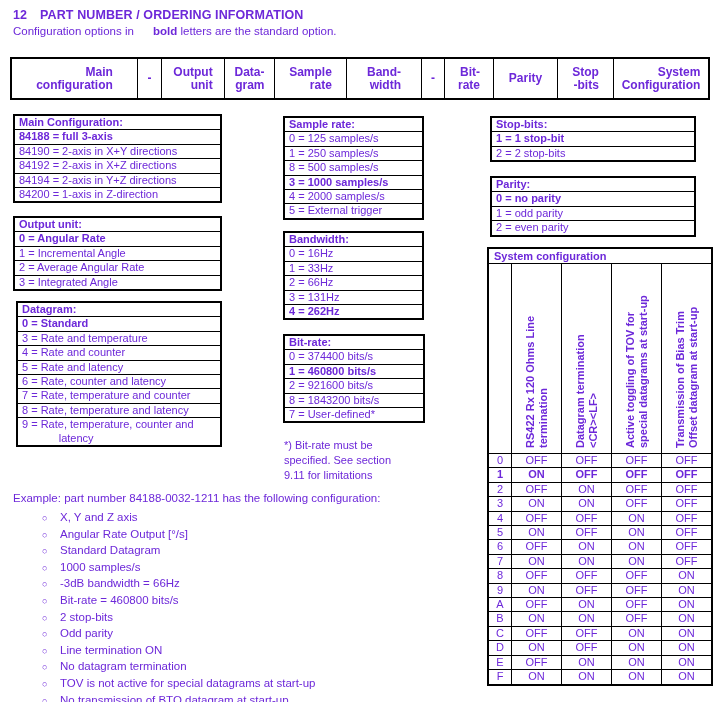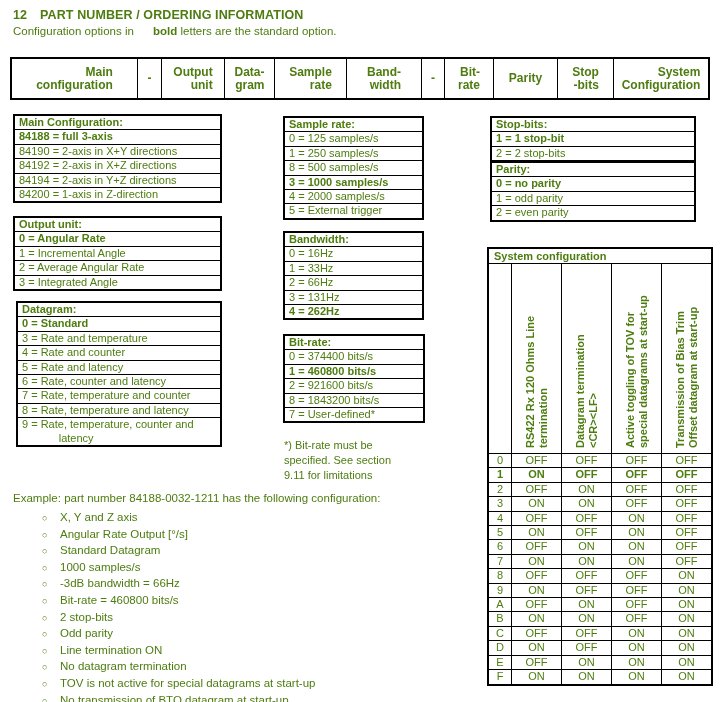--- a/index.html
+++ b/index.html
@@ -1,18 +1,18 @@
 <!DOCTYPE html>
 <html><head>
 <meta charset="utf-8">
 <style>
   html,body { margin:0; padding:0; background:#fff; }
   .page {
     position:relative; width:720px; height:702px; background:#ffffff;
-    color:#4d7c0f; font-family:"Liberation Sans", sans-serif;
+    color:#6d28d9; font-family:"Liberation Sans", sans-serif;
     overflow:hidden;
   }
   
   .doc-title { position:absolute; left:13px; top:8px; display:flex; gap:13px;
                font-size:12.5px; font-weight:bold; letter-spacing:0.1px; }
   .doc-sub   { position:absolute; left:13px; top:25px; font-size:11.5px; }
   .doc-sub b { font-weight:bold;margin-left:16px; }
 
   
   .pn-table { position:absolute; left:10px; top:57px; width:700px; height:43px;
@@ -152,21 +152,21 @@
   <div class="footnote">*) Bit-rate must be
 specified. See section
 9.11 for limitations</div>
 
   <div class="opt-table" style="left:490px;top:116px;width:206px">
     <div class="row title">Stop-bits:</div>
     <div class="row bold">1 = 1 stop-bit</div>
     <div class="row">2 = 2 stop-bits</div>
   </div>
 
-  <div class="opt-table" style="left:490px;top:161px;width:206px">
+  <div class="opt-table" style="left:490px;top:176px;width:206px">
     <div class="row title">Parity:</div>
     <div class="row bold">0 = no parity</div>
     <div class="row">1 = odd parity</div>
     <div class="row">2 = even parity</div>
   </div>
 
   <div class="sys-table">
     <div class="sys-title">System configuration</div>
     <div class="sys-heads">
       <div class="hc"></div>

